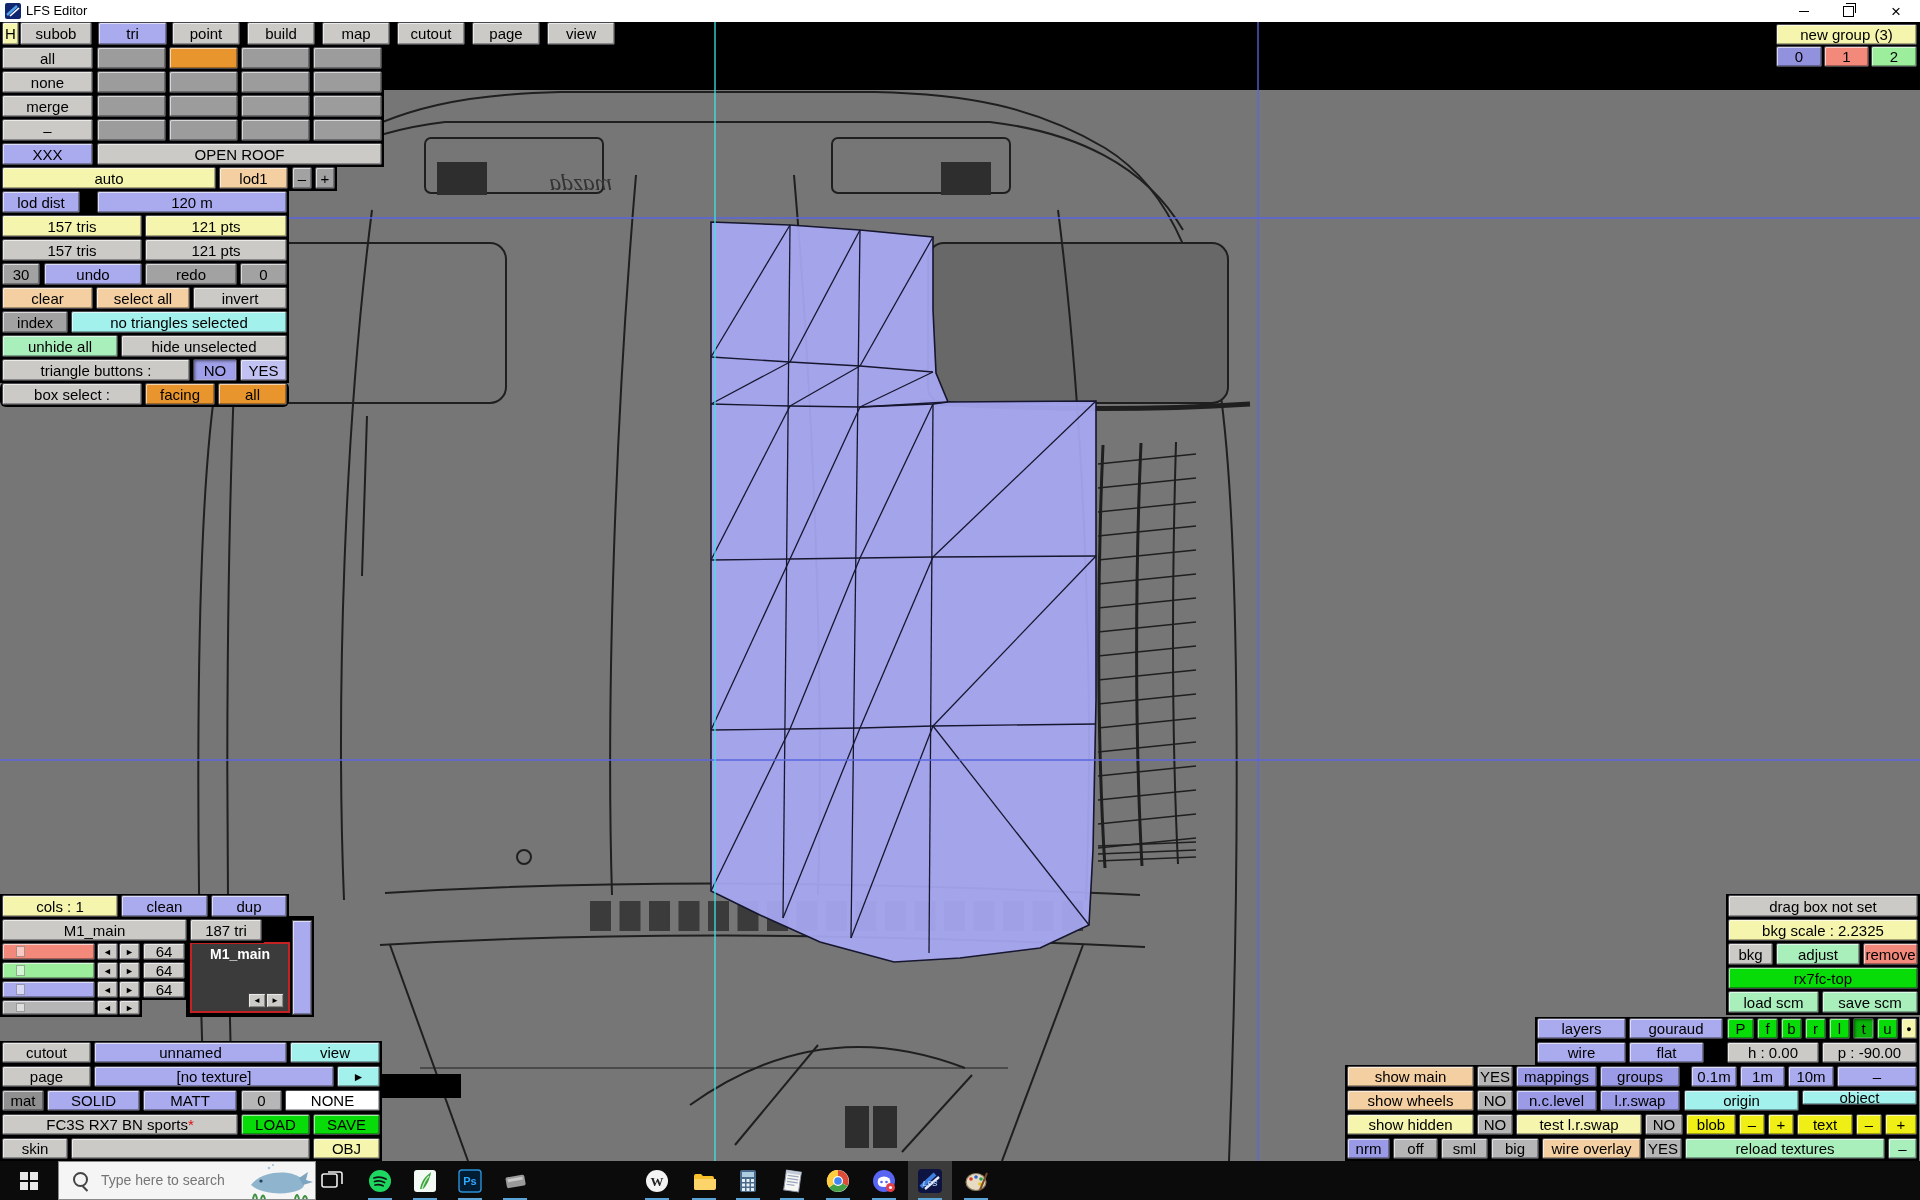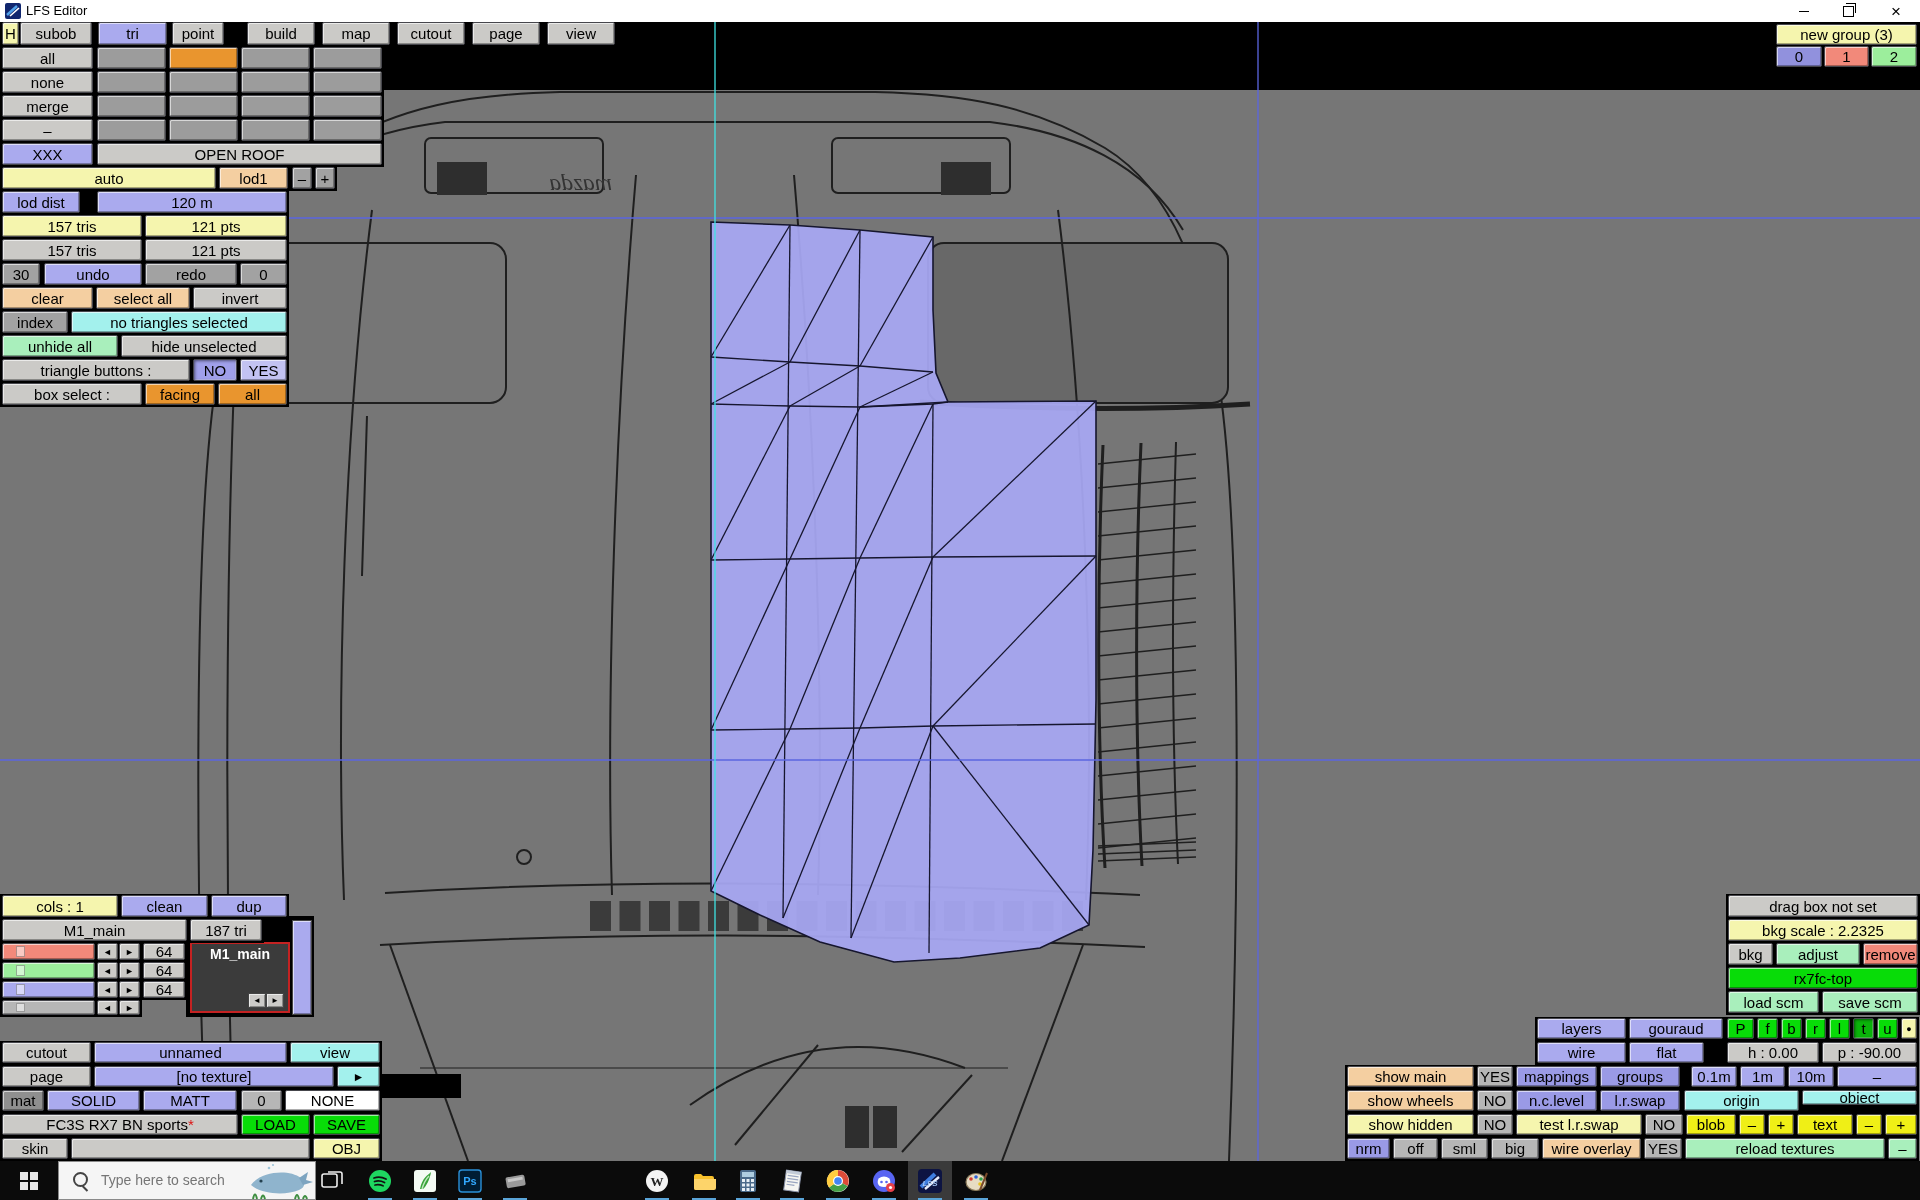--- a/index.html
+++ b/index.html
@@ -346,21 +346,21 @@
 <div class="prow" style="left: 0px; top: 21px; width: 617px; height: 26px;">
       <div class="btn" style="left: 2px; top: 1px; width: 17px; height: 23px; background: rgb(245, 245, 174);">
         <span>H</span>
       </div>
       <div class="btn" style="left: 20px; top: 1px; width: 72px; height: 23px; background: rgb(203, 202, 199);">
         <span>subob</span>
       </div>
       <div class="btn" style="left: 98px; top: 1px; width: 69px; height: 23px; background: rgb(170, 170, 238);">
         <span>tri</span>
       </div>
-      <div class="btn" style="left: 172px; top: 1px; width: 52px; height: 23px; background: rgb(203, 202, 199);">
+      <div class="btn" style="left: 172px; top: 1px; width: 68px; height: 23px; background: rgb(203, 202, 199);">
         <span>point</span>
       </div>
       <div class="btn" style="left: 247px; top: 1px; width: 68px; height: 23px; background: rgb(203, 202, 199);">
         <span>build</span>
       </div>
       <div class="btn" style="left: 322px; top: 1px; width: 68px; height: 23px; background: rgb(203, 202, 199);">
         <span>map</span>
       </div>
       <div class="btn" style="left: 397px; top: 1px; width: 68px; height: 23px; background: rgb(203, 202, 199);">
         <span>cutout</span>
@@ -499,21 +499,21 @@
       <div class="btn" style="left: 2px; top: 1px; width: 188px; height: 22px; background: rgb(203, 202, 199);">
         <span>triangle buttons :</span>
       </div>
       <div class="btn pressed" style="left: 193px; top: 1px; width: 44px; height: 22px; background: rgb(160, 160, 234);">
         <span>NO</span>
       </div>
       <div class="btn" style="left: 240px; top: 1px; width: 47px; height: 22px; background: rgb(194, 194, 242);">
         <span>YES</span>
       </div>
     </div>
-    <div class="prow" style="left: 0px; top: 382px; width: 289px; height: 25px;">
+    <div class="prow" style="left: 0px; top: 382px; width: 289px; height: 25px; border-radius: 6px;">
       <div class="btn" style="left: 2px; top: 1px; width: 140px; height: 22px; background: rgb(203, 202, 199);">
         <span>box select :</span>
       </div>
       <div class="btn" style="left: 145px; top: 1px; width: 70px; height: 22px; background: rgb(233, 149, 46);">
         <span>facing</span>
       </div>
       <div class="btn" style="left: 218px; top: 1px; width: 69px; height: 22px; background: rgb(233, 149, 46);">
         <span>all</span>
       </div>
     </div>

